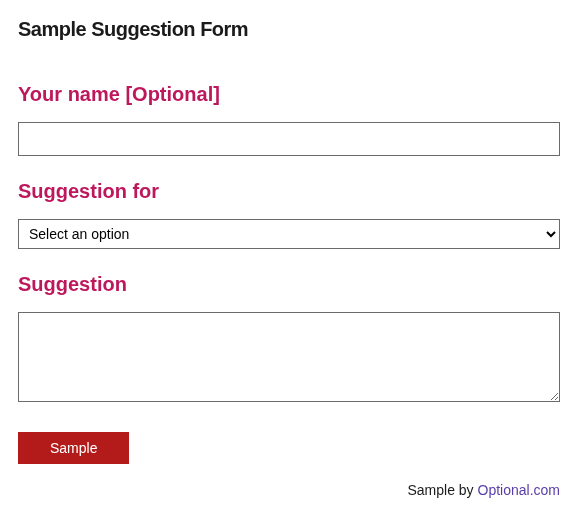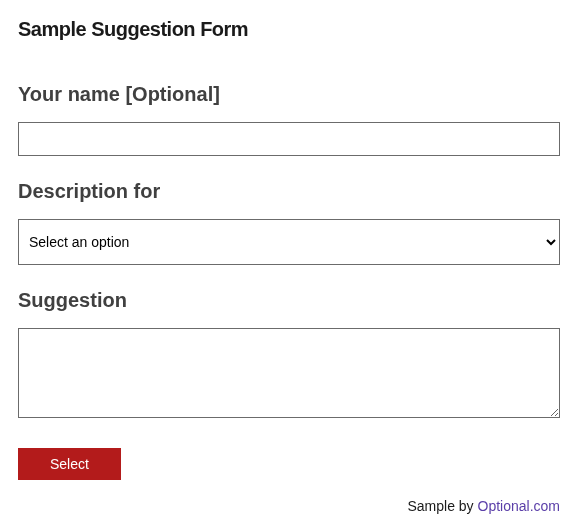--- a/index.html
+++ b/index.html
@@ -24,34 +24,34 @@
       color: #1a1a1a;
     }
     .field {
       margin-bottom: 24px;
     }
     .field-label {
       display: block;
       font-family: "Segoe UI", Arial, sans-serif;
       font-size: 20px;
       font-weight: 700;
-      color: #404040;
+      color: #be185d;
       margin-bottom: 16px;
     }
     .text-input {
       width: 100%;
       height: 34px;
       border: 1px solid #6b6b6b;
       padding: 4px 8px;
       font-size: 14px;
       background: #ffffff;
     }
     .select-input {
       width: 100%;
-      height: 46px;
+      height: 30px;
       border: 1px solid #6b6b6b;
       padding: 2px 6px;
       font-size: 14px;
       background: #ffffff;
       font-family: Arial, Helvetica, sans-serif;
     }
     .textarea-input {
       width: 100%;
       height: 90px;
       border: 1px solid #6b6b6b;
@@ -90,31 +90,31 @@
 
 
 <h1 class="form-title">Sample Suggestion Form</h1>
 
 <div class="field">
   <label class="field-label">Your name [Optional]</label>
   <input type="text" class="text-input" value="" style="">
 </div>
 
 <div class="field">
-  <label class="field-label">Description for</label>
+  <label class="field-label">Suggestion for</label>
   <select class="select-input">
     <option>Select an option</option>
   </select>
 </div>
 
 <div class="field">
   <label class="field-label">Suggestion</label>
   <textarea class="textarea-input" style=""></textarea>
 </div>
 
-<button class="submit-btn">Select</button>
+<button class="submit-btn">Sample</button>
 
 <div class="credit">
   <span>Sample by </span><a class="credit-link">Optional.com</a>
 </div>
 
 
 
 
 </body></html>

